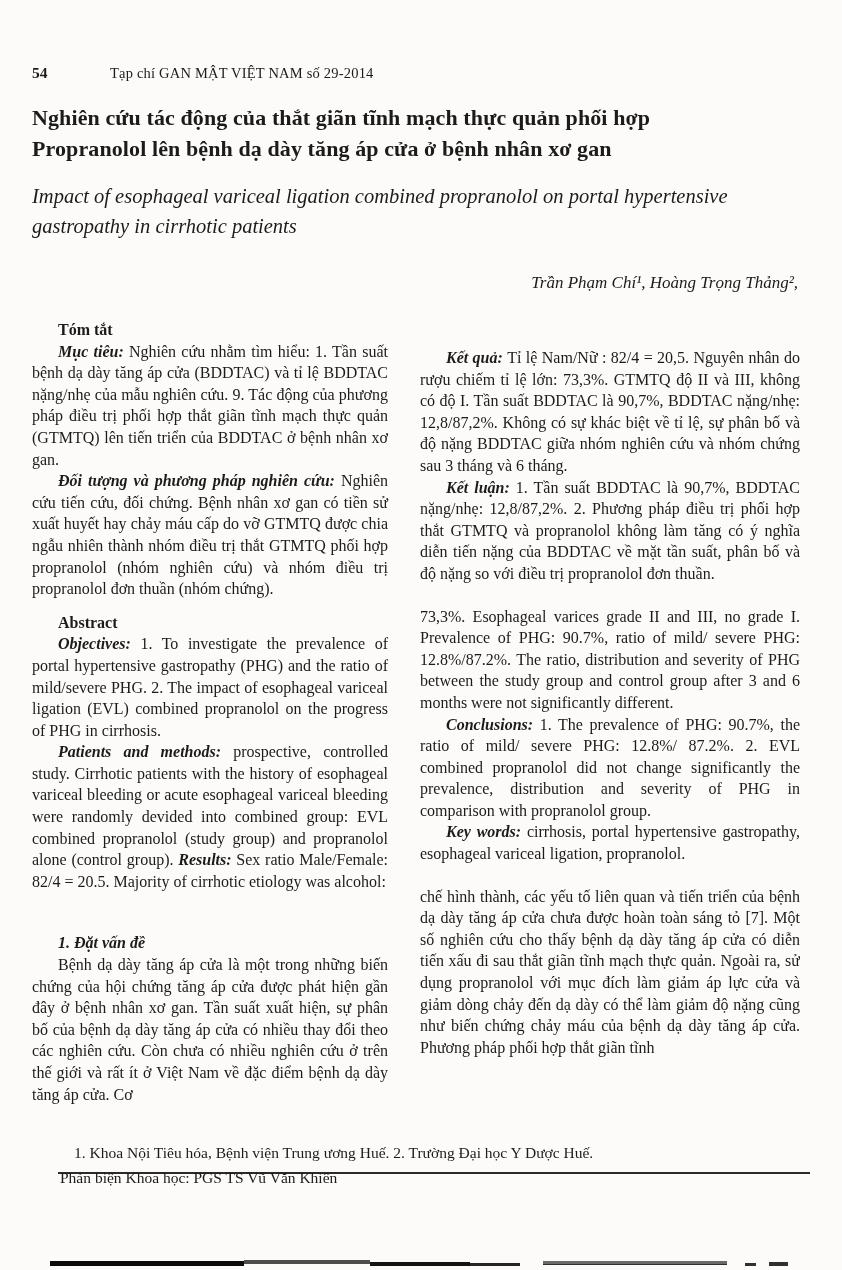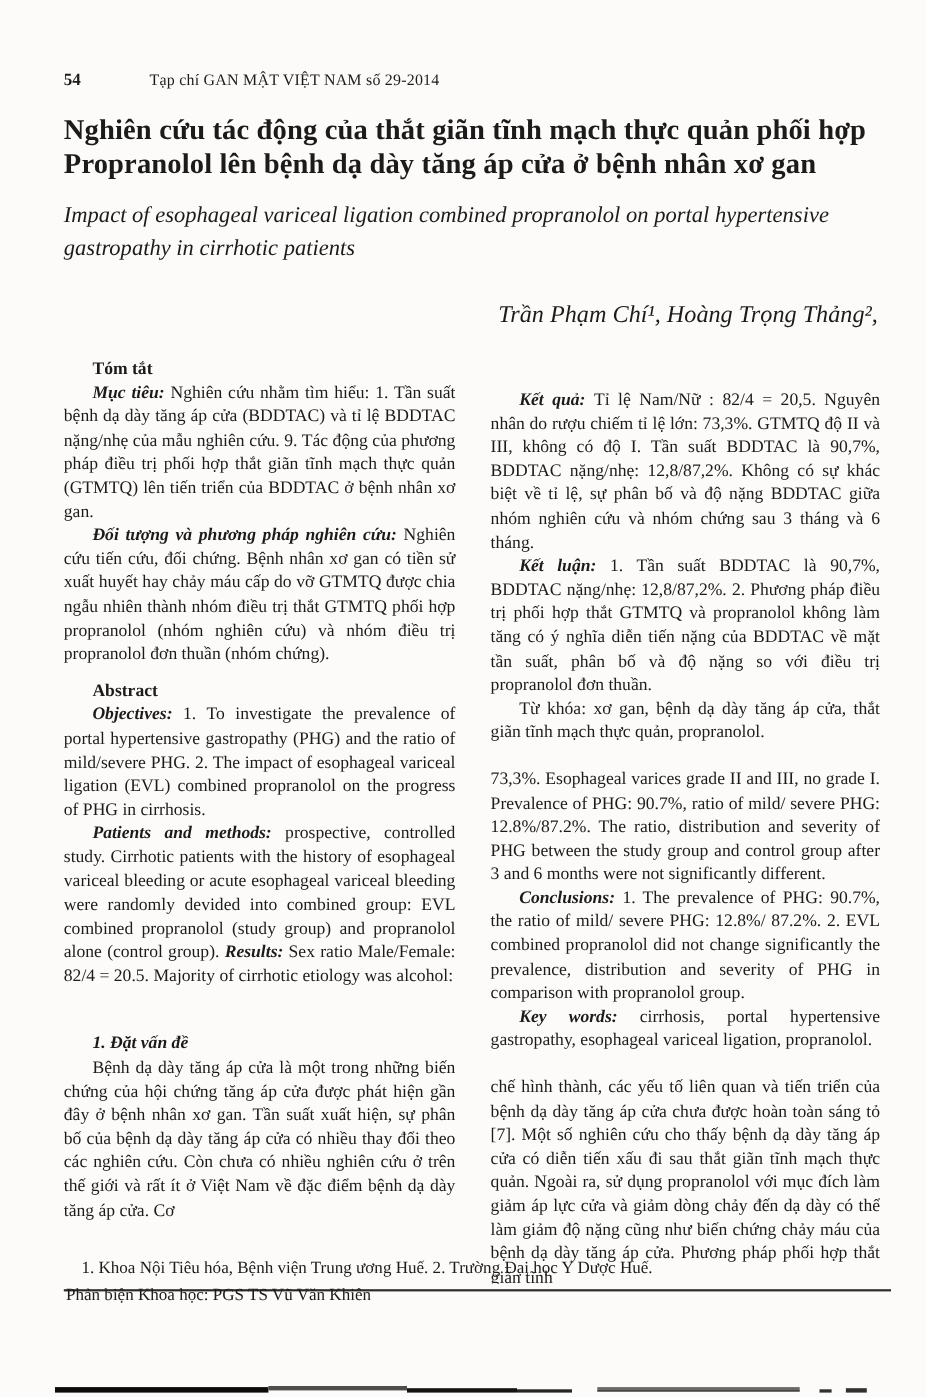--- a/index.html
+++ b/index.html
@@ -5,41 +5,41 @@
   * { margin:0; padding:0; box-sizing:border-box; }
   body { background:#e8e8e8; font-family:"Liberation Serif", serif; }
   .page {
     position:relative;
     width:842px; height:1270px;
     margin:0 auto;
     background:#fcfbf9;
     color:#1b1b1b;
     overflow:hidden;
   }
-  .inner { padding:64px 42px 0 58px; }
+  .inner { padding:64px 42px 0 32px; }
 
   .header-row { display:flex; align-items:baseline; font-size:14.5px; margin-bottom:20px; }
   .page-num { font-weight:bold; font-size:15.5px; width:78px; }
   .journal { letter-spacing:.2px;text-align:right; }
 
   .title-vi {
-    font-size:26px; font-weight:bold; line-height:31px;
+    font-size:22px; font-weight:bold; line-height:31px;
     max-width:730px; letter-spacing:.1px;
   }
   .title-en {
     margin-top:17px;
     font-size:20.5px; font-style:italic; font-weight:500;
     line-height:30px; max-width:700px;
   }
   .byline {
     margin-top:32px;
     text-align:right;
     padding-right:2px;
     font-style:italic;
-    font-size:22px;
+    font-size:17px;
   }
 
   .columns {
     margin-top:26px;
     display:flex;
     gap:32px;
     height:842px;
     overflow:hidden;
   }
   .col { font-size:16px; line-height:21.6px; text-align:justify; }
@@ -109,21 +109,20 @@
         <div class="intro-head">1. Đặt vấn đề</div>
 
         <p><span>Bệnh dạ dày tăng áp cửa là một trong những biến chứng của hội chứng tăng áp cửa được phát hiện gần đây ở bệnh nhân xơ gan. Tần suất xuất hiện, sự phân bố của bệnh dạ dày tăng áp cửa có nhiều thay đổi theo các nghiên cứu. Còn chưa có nhiều nghiên cứu  ở trên thế giới và rất ít ở Việt Nam về đặc điểm bệnh dạ dày tăng áp cửa. Cơ</span></p>
       </div>
 
       <div class="col col-right">
         <p class="noindent" style="text-indent:26px"><span class="lead">Kết quả:</span><span>Tỉ lệ Nam/Nữ : 82/4 = 20,5. Nguyên nhân do rượu chiếm tỉ lệ lớn: 73,3%. GTMTQ độ II và III, không có độ I. Tần suất BDDTAC là 90,7%, BDDTAC nặng/nhẹ: 12,8/87,2%. Không có sự khác biệt về tỉ lệ, sự phân bố và độ nặng BDDTAC giữa nhóm nghiên cứu và nhóm chứng sau 3 tháng và 6 tháng.</span></p>
 
         <p><span class="lead">Kết luận:</span><span>1. Tần suất BDDTAC là 90,7%, BDDTAC nặng/nhẹ: 12,8/87,2%. 2. Phương pháp điều trị phối hợp thắt GTMTQ và propranolol không làm tăng có ý nghĩa diễn tiến nặng của BDDTAC về mặt tần suất, phân bố và độ nặng so với điều trị propranolol đơn thuần.</span></p>
 
-        <p><span>Từ khóa:</span> <span>xơ gan, bệnh dạ dày tăng áp cửa, thắt giãn tĩnh mạch thực quản, propranolol.</span></p>
 
         <p class="noindent cont"><span>73,3%. Esophageal varices grade II and III, no grade I. Prevalence of PHG: 90.7%, ratio of mild/ severe PHG: 12.8%/87.2%. The ratio, distribution and severity of PHG between the study group and control group after 3 and 6 months were not significantly different.</span></p>
 
         <p><span class="lead">Conclusions:</span><span>1. The prevalence of PHG: 90.7%, the ratio of mild/ severe PHG: 12.8%/ 87.2%. 2. EVL combined propranolol did not change significantly the prevalence, distribution and severity of PHG in comparison with propranolol group.</span></p>
 
         <p><span class="lead">Key words:</span><span>cirrhosis, portal hypertensive gastropathy, esophageal variceal ligation, propranolol.</span></p>
 
         <p class="noindent cont"><span>chế hình thành, các yếu tố liên quan và tiến triển của bệnh dạ dày tăng áp cửa chưa được hoàn toàn sáng tỏ [7]. Một số nghiên cứu cho thấy bệnh dạ dày tăng áp cửa có diễn tiến xấu đi sau thắt giãn tĩnh mạch thực quản. Ngoài ra, sử dụng propranolol với mục đích làm giảm áp lực cửa và giảm dòng chảy đến dạ dày có thể làm giảm độ nặng cũng như biến chứng chảy máu của bệnh dạ dày tăng áp cửa. Phương pháp phối hợp thắt giãn tĩnh</span></p>
       </div>
 

